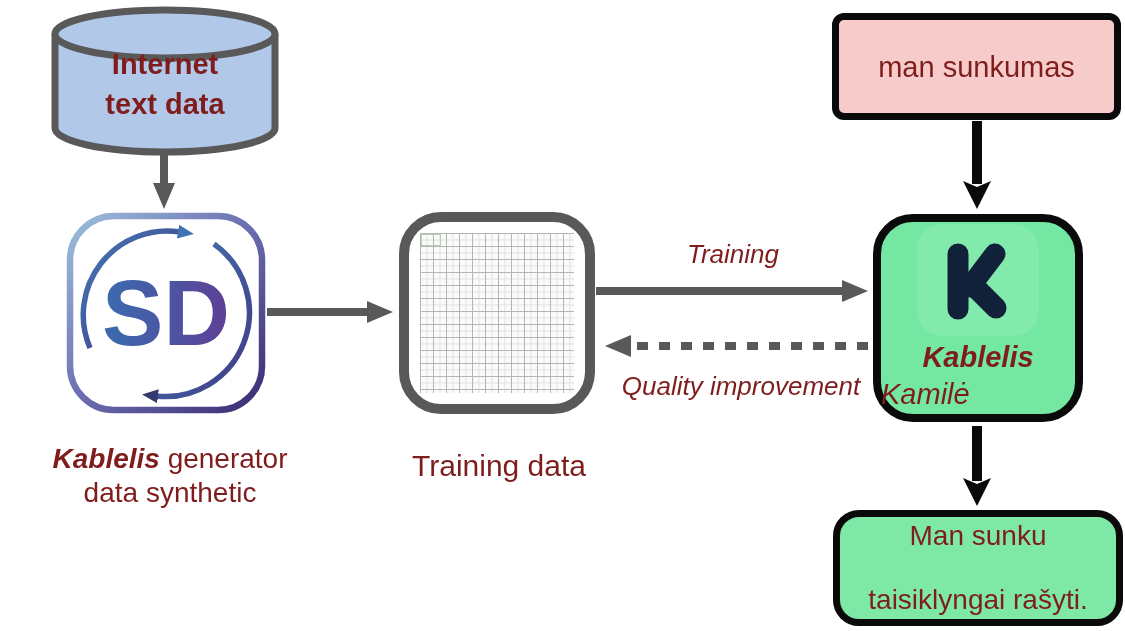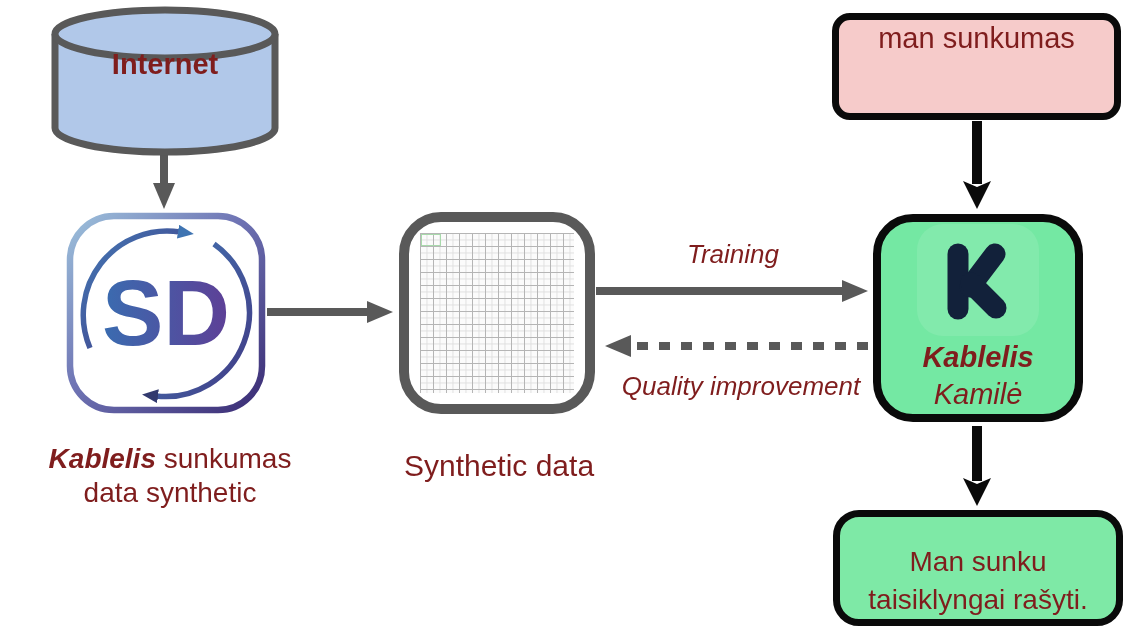--- a/index.html
+++ b/index.html
@@ -33,38 +33,38 @@
   .grid-sel{position:absolute;left:1px;top:1px;width:18px;height:10px;border:1px solid #a8d9ab;}
   .syn-label{left:377px;top:449px;width:244px;font-size:30px;text-align:center;}
 
   
   .edge-label{font-style:italic;font-size:26px;text-align:center;}
   #training-label{left:633px;top:239px;width:200px;}
   #quality-label{left:603px;top:371px;width:276px;}
 
   
   .pink-box{left:832px;top:13px;width:289px;height:107px;background:#f6cbca;border:7px solid #0a0a0a;
-            border-radius:18px;box-sizing:border-box;display:flex;flex-direction:row;
+            border-radius:12px;box-sizing:border-box;display:flex;flex-direction:column;
             justify-content:center;font-size:29px;line-height:36px;text-align:center;}
 
   
   .model-box{left:873px;top:214px;width:210px;height:208px;background:#74e8a3;border:8px solid #0a0a0a;
              border-radius:40px;box-sizing:border-box;}
   .logo-bg{position:absolute;left:36px;top:2px;width:122px;height:112px;border-radius:26px;
            background:rgba(255,255,255,0.10);}
   .k-svg{position:absolute;left:64px;top:20px;}
   .model-name{position:absolute;left:0;top:119px;width:194px;text-align:center;
               font-weight:bold;font-style:italic;font-size:29px;}
-  .model-sub{position:absolute;left:0;top:156px;width:194px;text-align:center;
+  .model-sub{position:absolute;left:0;top:156px;width:194px;
              font-style:italic;font-size:29px;}
 
   
   .out-box{left:833px;top:510px;width:290px;height:116px;background:#7ee9a6;border:7px solid #0a0a0a;
            border-radius:26px;box-sizing:border-box;display:flex;flex-direction:column;
-           justify-content:flex-end;font-size:28px;line-height:38px;text-align:center;}
+           justify-content:space-between;font-size:28px;line-height:38px;text-align:center;}
 </style>
 </head>
 <body>
 
 <div id="canvas">
 
   <svg id="connectors">
     <defs>
       <marker id="mGray" markerUnits="userSpaceOnUse" markerWidth="28" markerHeight="24" refX="3" refY="11" orient="auto">
           <path d="M0,0 L26,11 L0,22 Z" fill="#595959"></path>
@@ -80,20 +80,21 @@
     <line x1="977" y1="121" x2="977" y2="184" stroke="#0a0a0a" stroke-width="10" marker-end="url(#mBlack)"></line>
     <line x1="977" y1="426" x2="977" y2="481" stroke="#0a0a0a" stroke-width="10" marker-end="url(#mBlack)"></line>
   </svg>
 
   <svg class="abs cyl-svg" width="240" height="156">
     <path d="M 10 30 L 10 124 A 110 24 0 0 0 230 124 L 230 30" fill="#b1c8e9" stroke="#595959" stroke-width="7" stroke-linejoin="round"></path>
     <ellipse cx="120" cy="30" rx="110" ry="24" fill="#b1c8e9" stroke="#595959" stroke-width="7"></ellipse>
   </svg>
   <div class="abs cyl-text">
     <div>Internet</div>
+    <div>text data</div>
   </div>
 
   <svg class="abs sd-icon" viewBox="0 0 200 202" width="200" height="202">
     <defs>
       <linearGradient id="gB" x1="0" y1="0" x2="1" y2="1">
         <stop offset="0" stop-color="#9cc0db"></stop>
           <stop offset="0.45" stop-color="#6f74b4"></stop>
         <stop offset="1" stop-color="#3a2c74"></stop>
       </linearGradient>
       <linearGradient id="gT" x1="0" y1="0" x2="1" y2="0">
@@ -110,30 +111,30 @@
       <marker id="mBot" markerUnits="userSpaceOnUse" markerWidth="18" markerHeight="16" refX="2" refY="7" orient="auto">
           <path d="M0,0 L16,7 L0,14 Z" fill="#333a6e"></path>
         </marker>
     </defs>
     <rect x="4" y="4" width="192" height="194" rx="44" fill="#ffffff" stroke="url(#gB)" stroke-width="6.5"></rect>
     <path d="M 24 136 A 84 84 0 0 1 114 20" fill="none" stroke="url(#gA)" stroke-width="5.5" marker-end="url(#mTop)"></path>
     <path d="M 148 32 A 84 84 0 0 1 90 184" fill="none" stroke="url(#gA)" stroke-width="5.5" marker-end="url(#mBot)"></path>
     <text x="100" y="133" text-anchor="middle" font-size="92" font-weight="bold" fill="url(#gT)">SD</text>
   </svg>
   <div class="abs gen-label">
-    <div><span class="bi">Kablelis</span><span> sunkumas</span></div>
+    <div><span class="bi">Kablelis</span><span> generator</span></div>
     <div>data synthetic</div>
   </div>
 
   <div class="abs gridbox">
     <div class="grid-inner">
       <div class="grid-sel"></div>
     </div>
   </div>
-  <div class="abs syn-label">Synthetic data</div>
+  <div class="abs syn-label">Training data</div>
 
   <div class="abs edge-label" id="training-label">Training</div>
   <div class="abs edge-label" id="quality-label">Quality improvement</div>
 
   <div class="abs pink-box">
     <div>man sunkumas</div>
   </div>
 
   <div class="abs model-box">
     <div class="logo-bg"></div>

